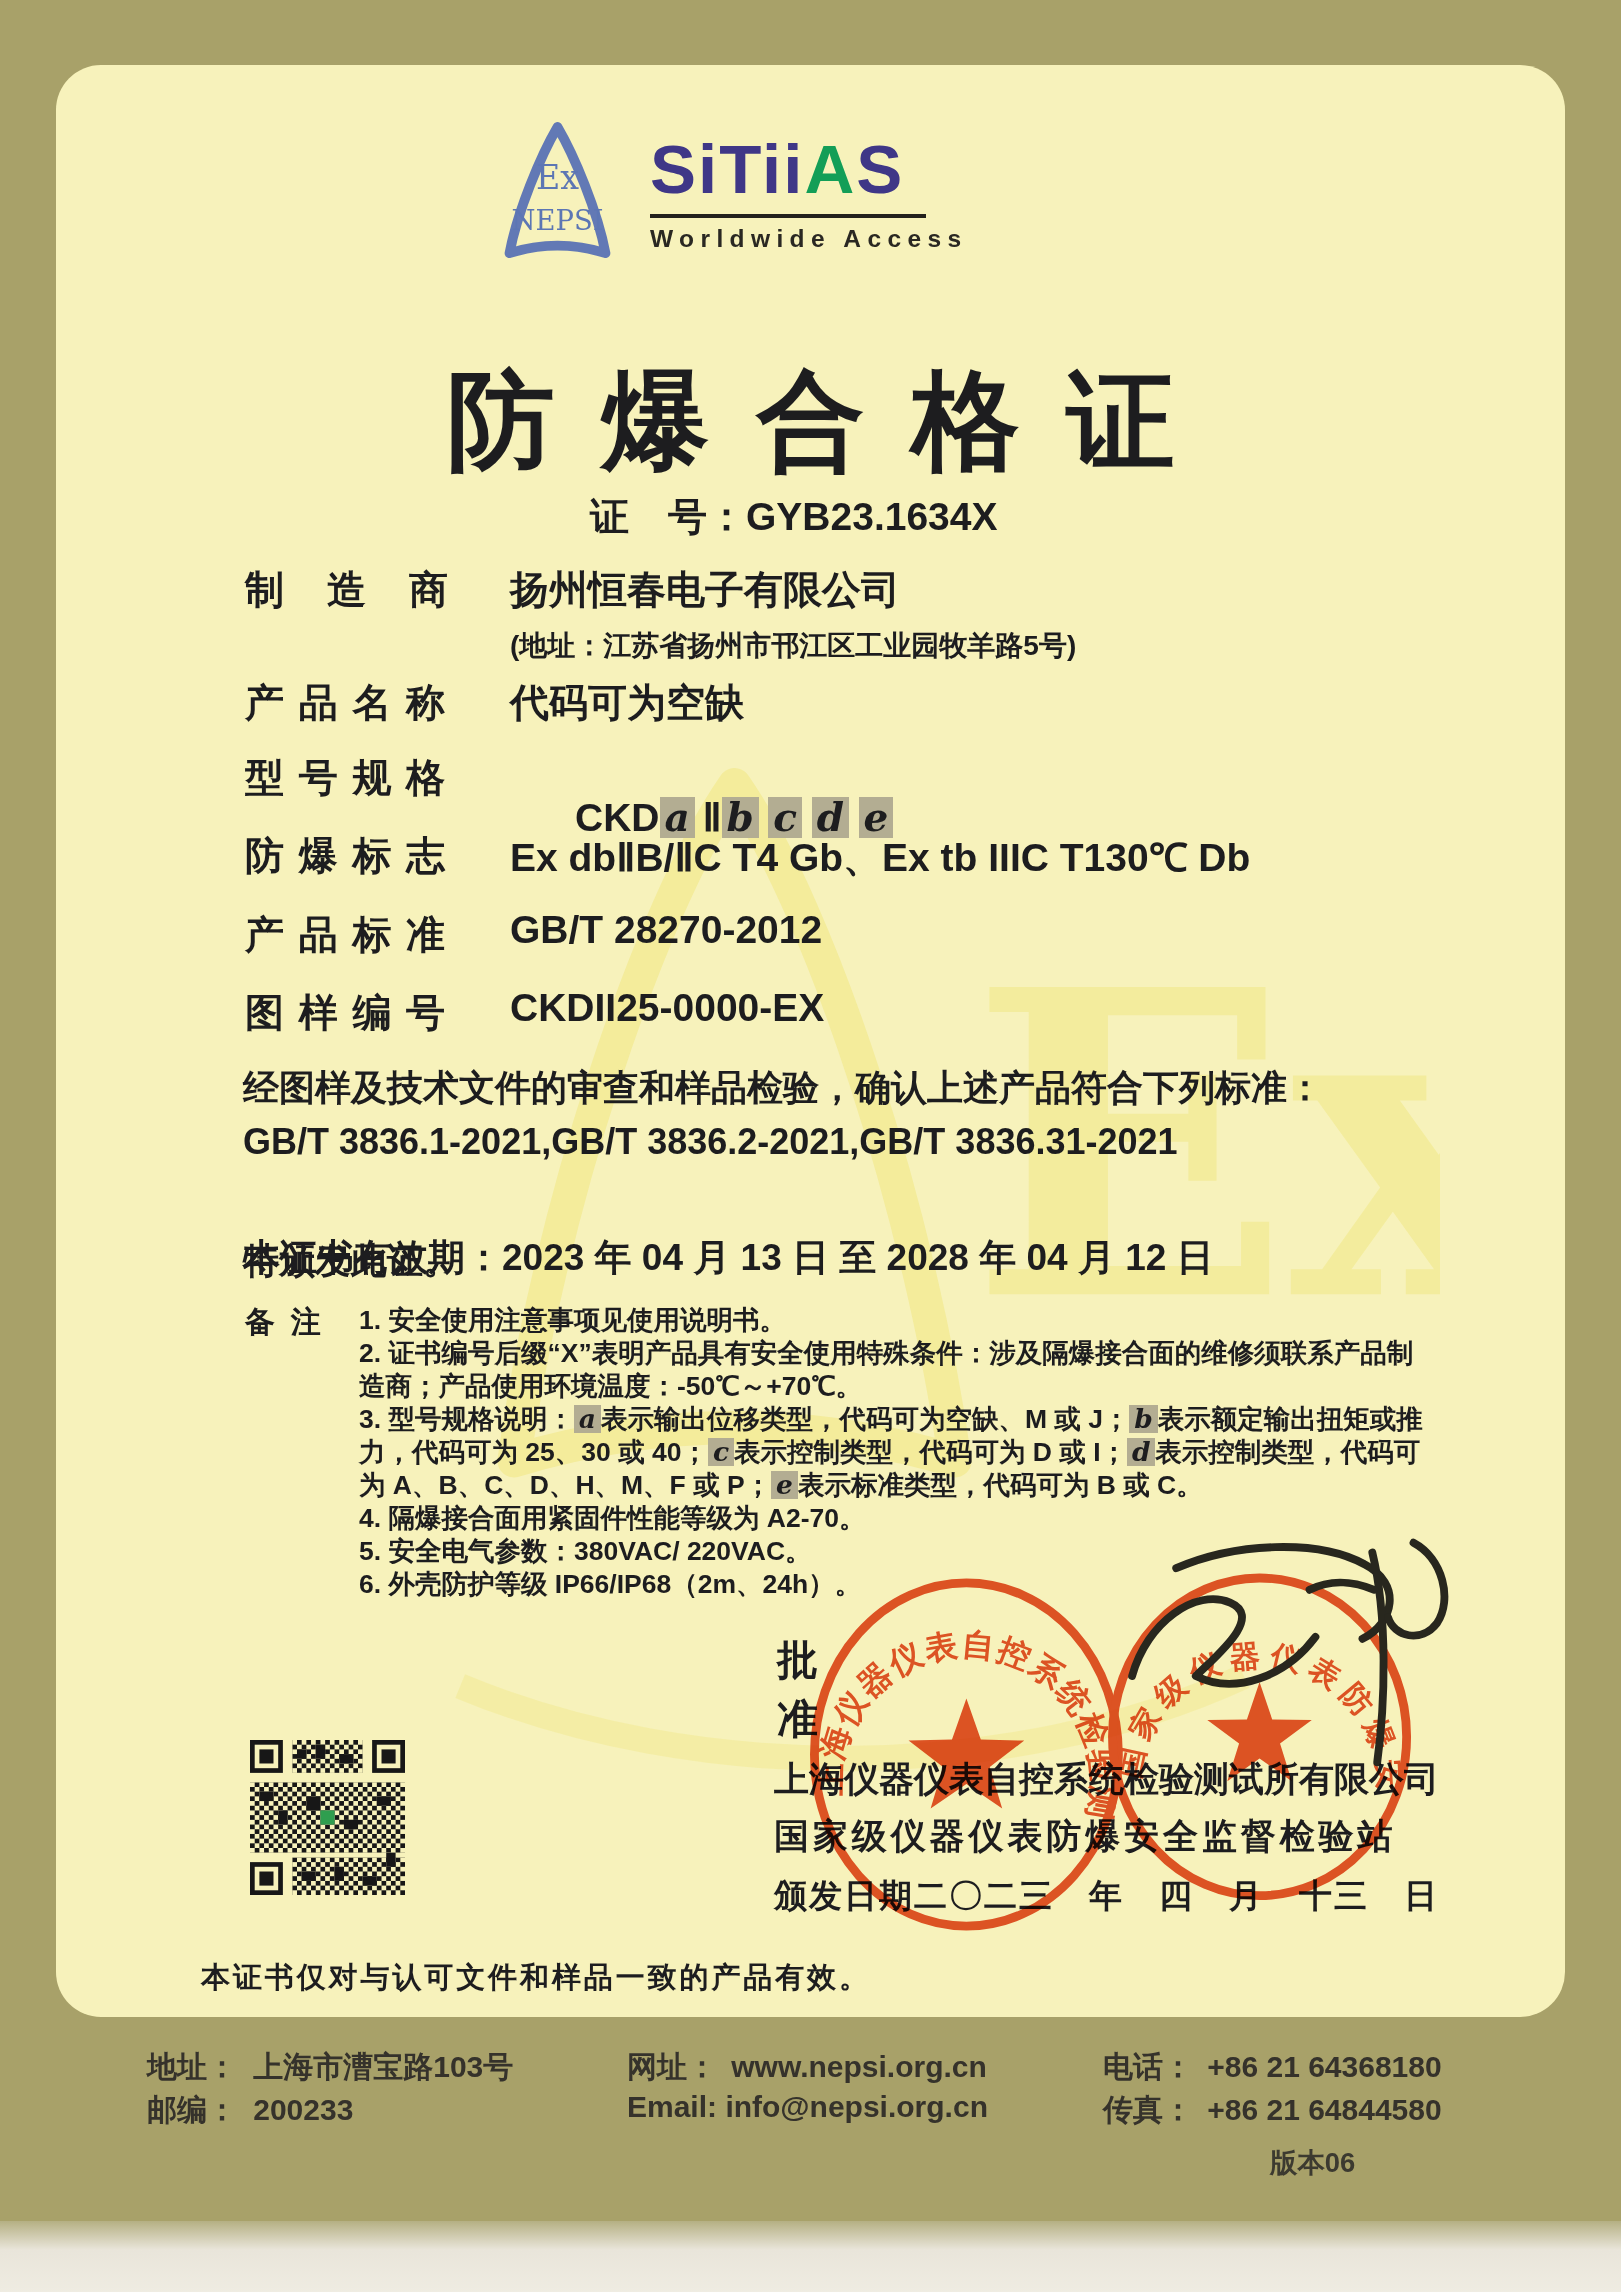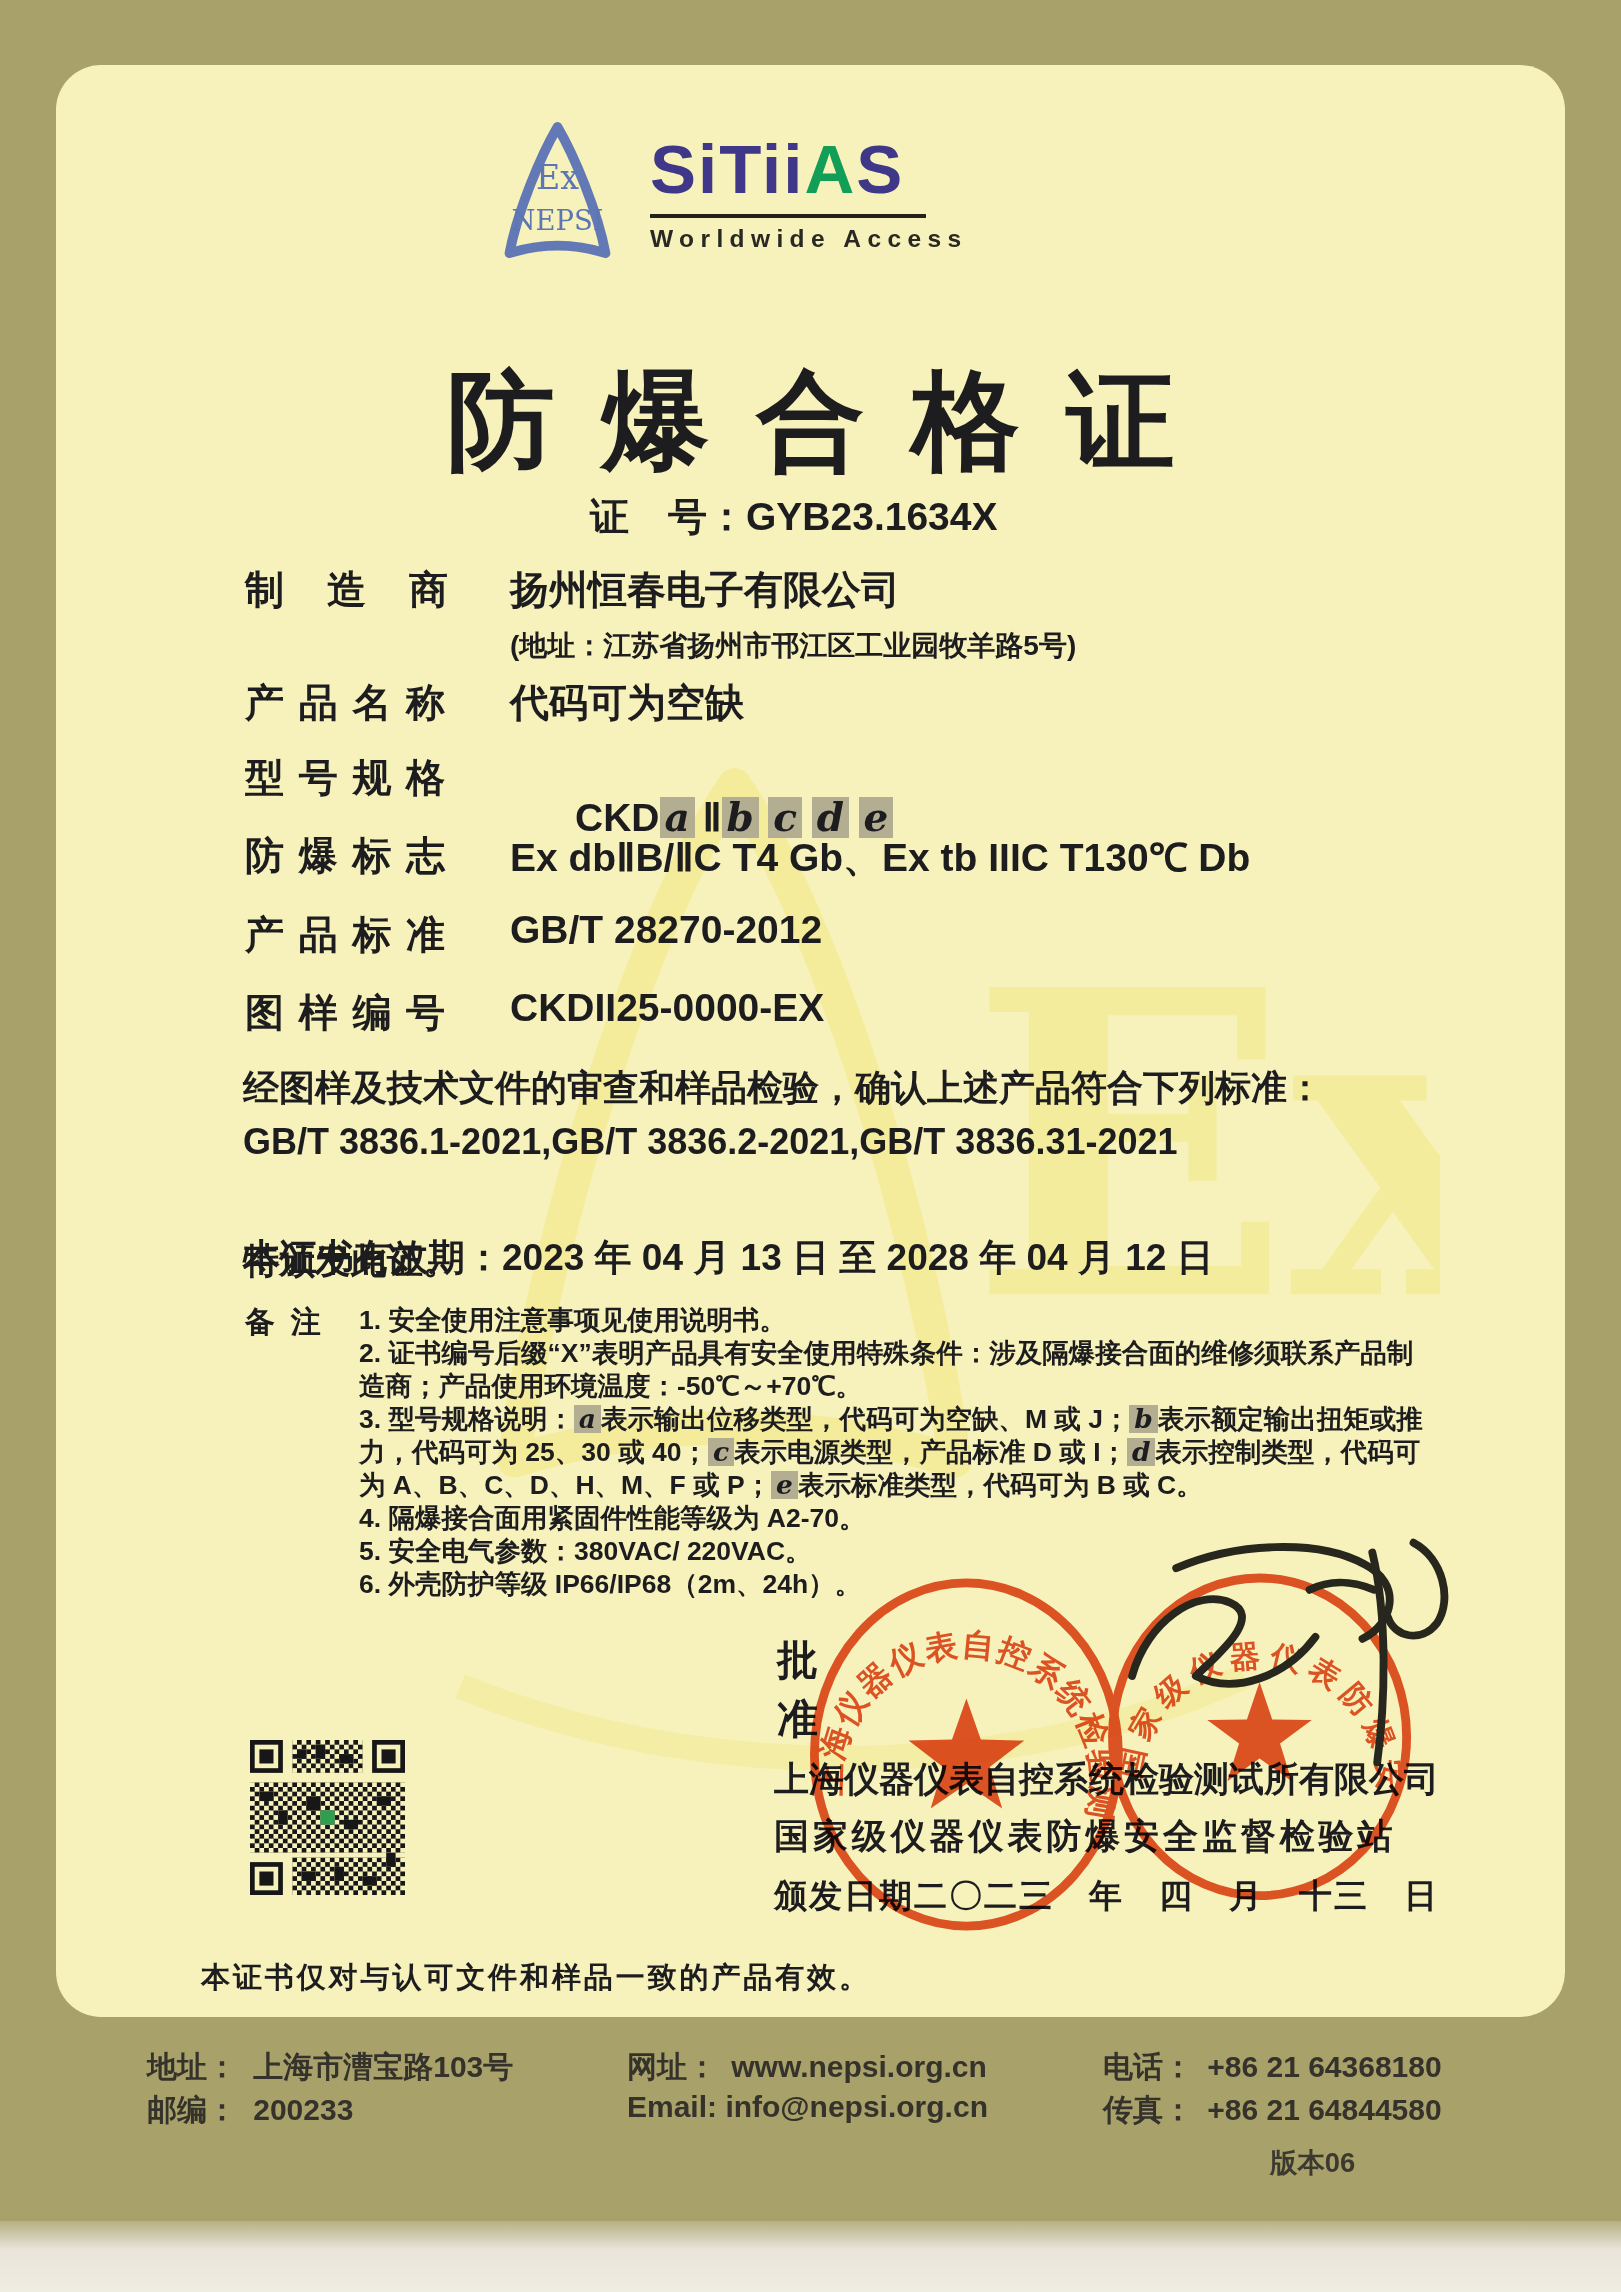--- a/index.html
+++ b/index.html
@@ -90,21 +90,21 @@
   <div class="abs stmt" style="left:243px;top:1064px;z-index:2;">经图样及技术文件的审查和样品检验，确认上述产品符合下列标准：</div>
   <div class="abs stmt" style="left:243px;top:1121px;z-index:2;">GB/T 3836.1-2021,GB/T 3836.2-2021,GB/T 3836.31-2021</div>
   <div class="abs stmt" style="left:243px;top:1237px;z-index:2;">特颁发此证。</div>
   <div class="abs stmt" style="left:243px;top:1233px;font-size:37px;z-index:2;">本证书有效期：2023 年 04 月 13 日 至 2028 年 04 月 12 日</div>
 
   <div class="abs cjk" style="left:245px;top:1302px;font-size:30px;letter-spacing:15.7px;z-index:2;">备注</div>
   <div class="abs" style="left:359px;top:1304px;width:1068px;z-index:2;">
     <div class="rem">1. 安全使用注意事项见使用说明书。</div>
     <div class="rem">2. 证书编号后缀“X”表明产品具有安全使用特殊条件：涉及隔爆接合面的维修须联系产品制造商；产品使用环境温度：-50℃～+70℃。</div>
     <div class="rem">
-      <span>3. 型号规格说明：</span><span class="hl">a</span><span>表示输出位移类型，代码可为空缺、M 或 J；</span><span class="hl">b</span><span>表示额定输出扭矩或推力，代码可为 25、30 或 40；</span><span class="hl">c</span><span>表示电源类型，产品标准 D 或 I；</span><span class="hl">d</span><span>表示控制类型，代码可为 A、B、C、D、H、M、F 或 P；</span><span class="hl">e</span><span>表示标准类型，代码可为 B 或 C。</span>
+      <span>3. 型号规格说明：</span><span class="hl">a</span><span>表示输出位移类型，代码可为空缺、M 或 J；</span><span class="hl">b</span><span>表示额定输出扭矩或推力，代码可为 25、30 或 40；</span><span class="hl">c</span><span>表示控制类型，代码可为 D 或 I；</span><span class="hl">d</span><span>表示控制类型，代码可为 A、B、C、D、H、M、F 或 P；</span><span class="hl">e</span><span>表示标准类型，代码可为 B 或 C。</span>
     </div>
     <div class="rem">4. 隔爆接合面用紧固件性能等级为 A2-70。</div>
     <div class="rem">5. 安全电气参数：380VAC/ 220VAC。</div>
     <div class="rem">6. 外壳防护等级 IP66/IP68（2m、24h）。</div>
   </div>
 
   <div class="abs cjk" style="left:777px;top:1631px;width:47px;font-size:41px;line-height:1.45;word-break:break-all;z-index:2;">批准</div>
   <div class="abs cjk" style="left:774px;top:1756px;font-size:35px;z-index:2;white-space:pre;">上海仪器仪表自控系统检验测试所有限公司</div>
   <div class="abs cjk" style="left:774px;top:1813px;font-size:35px;letter-spacing:3.9px;z-index:2;white-space:pre;">国家级仪器仪表防爆安全监督检验站</div>
   <div class="abs cjk" style="left:774px;top:1874px;font-size:33px;letter-spacing:2px;z-index:2;white-space:pre;">颁发日期二〇二三　年　四　月　十三　日</div>

